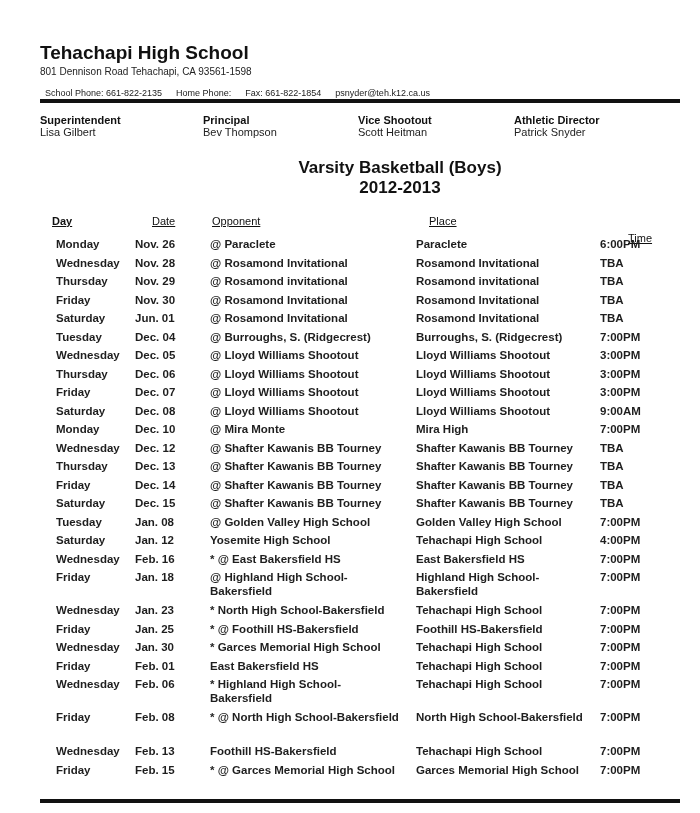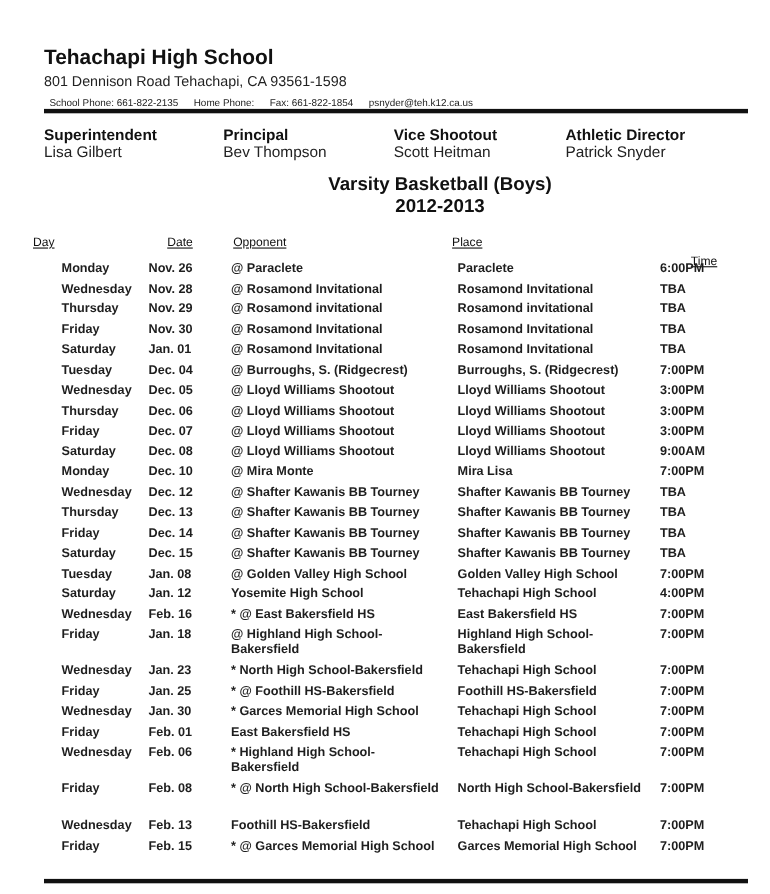--- a/index.html
+++ b/index.html
@@ -1,23 +1,23 @@
 <!DOCTYPE html>
 <html><head>
 <meta charset="utf-8">
 <style>
   html, body { margin: 0; padding: 0; background: #ffffff; }
   body { width: 700px; height: 813px; position: relative; overflow: hidden;
          font-family: "Liberation Sans", sans-serif; color: #1a1a1a; }
   .school-name { position: absolute; left: 40px; top: 42px; font-size: 19px; font-weight: bold; color: #111; }
-  .addr { position: absolute; left: 40px; top: 66px; font-size: 13px; color: #222; }
+  .addr { position: absolute; left: 40px; top: 66px; font-size: 10px; color: #222; }
   .contact { position: absolute; left: 40px; top: 78px; font-size: 9px; color: #222; white-space: pre; }
   .contact span { margin-right: 14px; }
   .rule-top { position: absolute; left: 40px; top: 99px; width: 640px; height: 4px; background: #111; }
-  .staff { position: absolute; top: 114px; font-size: 14px; }
+  .staff { position: absolute; top: 114px; font-size: 11px; }
   .staff .role { font-weight: bold; color: #111; }
   .staff .name { color: #222; }
   .title { position: absolute; left: 0; width: 700px; text-align: center; font-weight: bold; font-size: 17px; color: #111; }
   .t1 { top: 158px; left: 50px; }
   .t2 { top: 178px; left: 50px; }
   .hdr { position: absolute; top: 215px; font-size: 11px; text-decoration: underline; color: #111; }
   .row { position: absolute; left: 0; width: 700px; font-size: 11.5px; font-weight: bold; color: #1e1e1e; }
   .cell { position: absolute; top: 0; line-height: 14px; }
   .c-day { left: 56px; }
   .c-date { left: 135px; }
@@ -49,24 +49,24 @@
   <div class="name">Scott Heitman</div>
 </div>
 <div class="staff" style="left:514px;">
   <div class="role">Athletic Director</div>
   <div class="name">Patrick Snyder</div>
 </div>
 
 <div class="title t1">Varsity Basketball (Boys)</div>
 <div class="title t2">2012-2013</div>
 
-<div class="hdr" style="left:30px;">Day</div>
+<div class="hdr" style="left:52px;font-weight:bold;">Day</div>
 <div class="hdr" style="left:152px;">Date</div>
 <div class="hdr" style="left:212px;">Opponent</div>
-<div class="hdr" style="left:411px;">Place</div>
+<div class="hdr" style="left:429px;">Place</div>
 <div class="hdr" style="left:628px;margin-top:17px;">Time</div>
 
 <div id="rows">
     <div class="row" style="top: 237px;">
       <div class="cell c-day">Monday</div>
       <div class="cell c-date">Nov. 26</div>
       <div class="cell c-opp">@ Paraclete</div>
       <div class="cell c-place">Paraclete</div>
       <div class="cell c-time">6:00PM</div>
     </div>
@@ -86,21 +86,21 @@
     </div>
     <div class="row" style="top: 293px;">
       <div class="cell c-day">Friday</div>
       <div class="cell c-date">Nov. 30</div>
       <div class="cell c-opp">@ Rosamond Invitational</div>
       <div class="cell c-place">Rosamond Invitational</div>
       <div class="cell c-time">TBA</div>
     </div>
     <div class="row" style="top: 311px;">
       <div class="cell c-day">Saturday</div>
-      <div class="cell c-date">Jan. 01</div>
+      <div class="cell c-date">Jun. 01</div>
       <div class="cell c-opp">@ Rosamond Invitational</div>
       <div class="cell c-place">Rosamond Invitational</div>
       <div class="cell c-time">TBA</div>
     </div>
     <div class="row" style="top: 330px;">
       <div class="cell c-day">Tuesday</div>
       <div class="cell c-date">Dec. 04</div>
       <div class="cell c-opp">@ Burroughs, S. (Ridgecrest)</div>
       <div class="cell c-place">Burroughs, S. (Ridgecrest)</div>
       <div class="cell c-time">7:00PM</div>
@@ -130,21 +130,21 @@
       <div class="cell c-day">Saturday</div>
       <div class="cell c-date">Dec. 08</div>
       <div class="cell c-opp">@ Lloyd Williams Shootout</div>
       <div class="cell c-place">Lloyd Williams Shootout</div>
       <div class="cell c-time">9:00AM</div>
     </div>
     <div class="row" style="top: 422px;">
       <div class="cell c-day">Monday</div>
       <div class="cell c-date">Dec. 10</div>
       <div class="cell c-opp">@ Mira Monte</div>
-      <div class="cell c-place">Mira Lisa</div>
+      <div class="cell c-place">Mira High</div>
       <div class="cell c-time">7:00PM</div>
     </div>
     <div class="row" style="top: 441px;">
       <div class="cell c-day">Wednesday</div>
       <div class="cell c-date">Dec. 12</div>
       <div class="cell c-opp">@ Shafter Kawanis BB Tourney</div>
       <div class="cell c-place">Shafter Kawanis BB Tourney</div>
       <div class="cell c-time">TBA</div>
     </div>
     <div class="row" style="top: 459px;">

